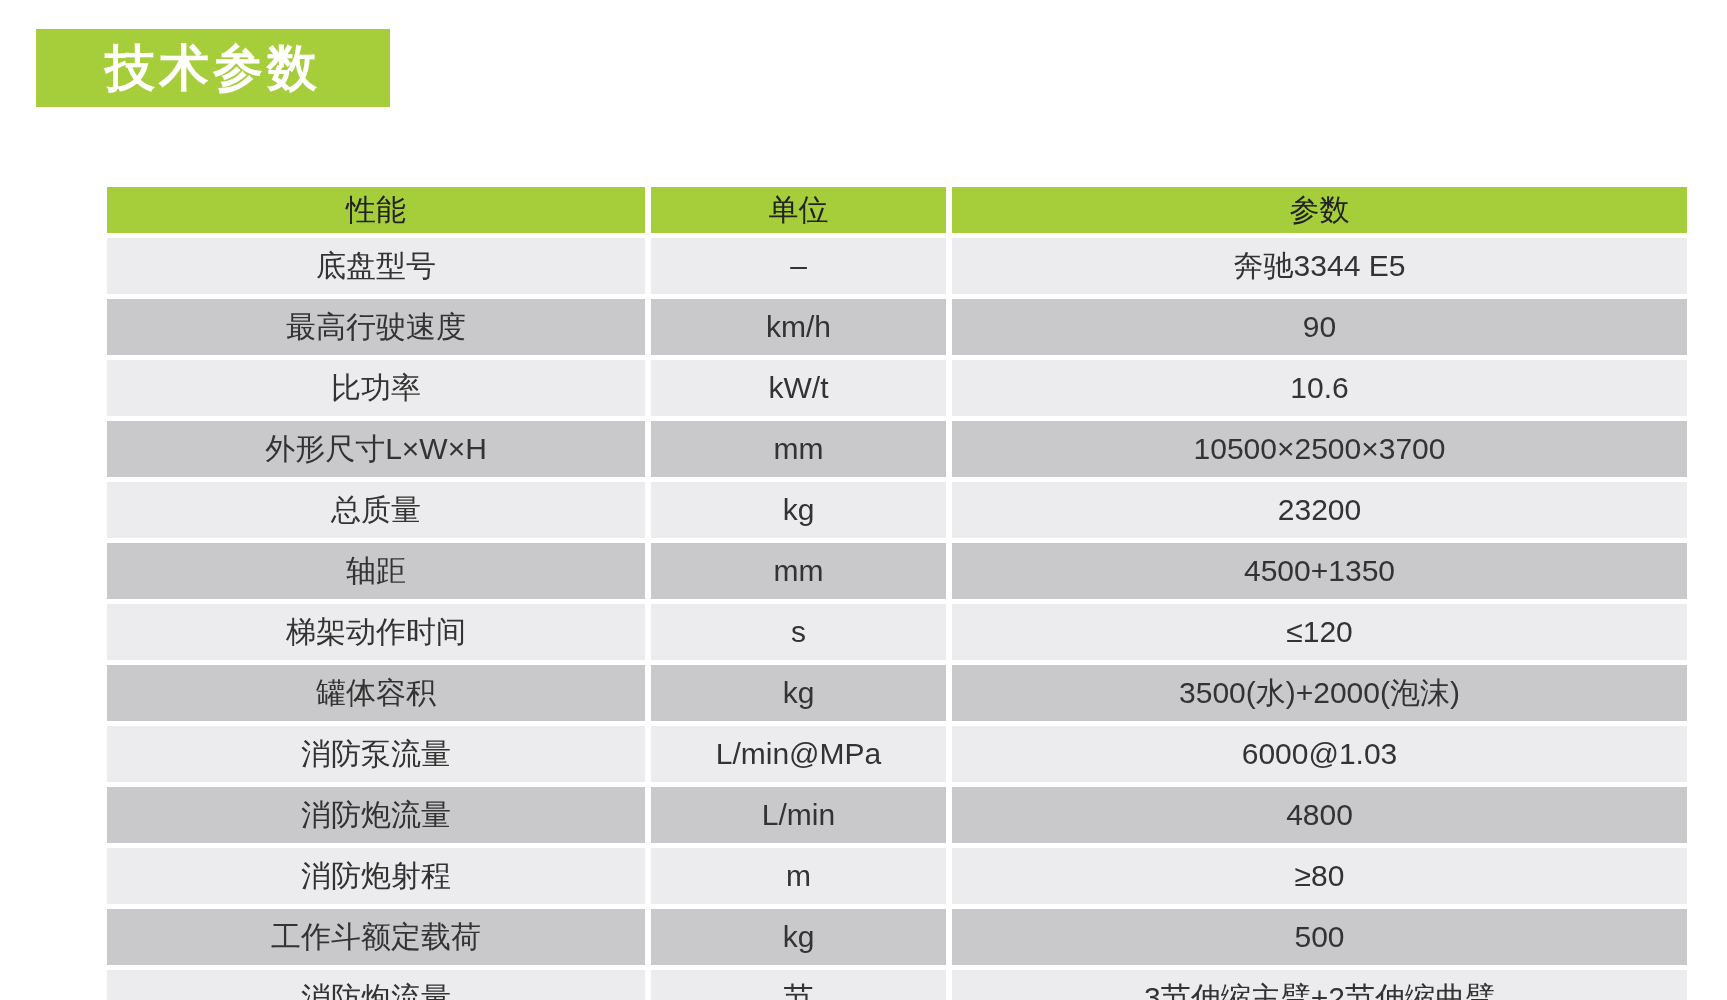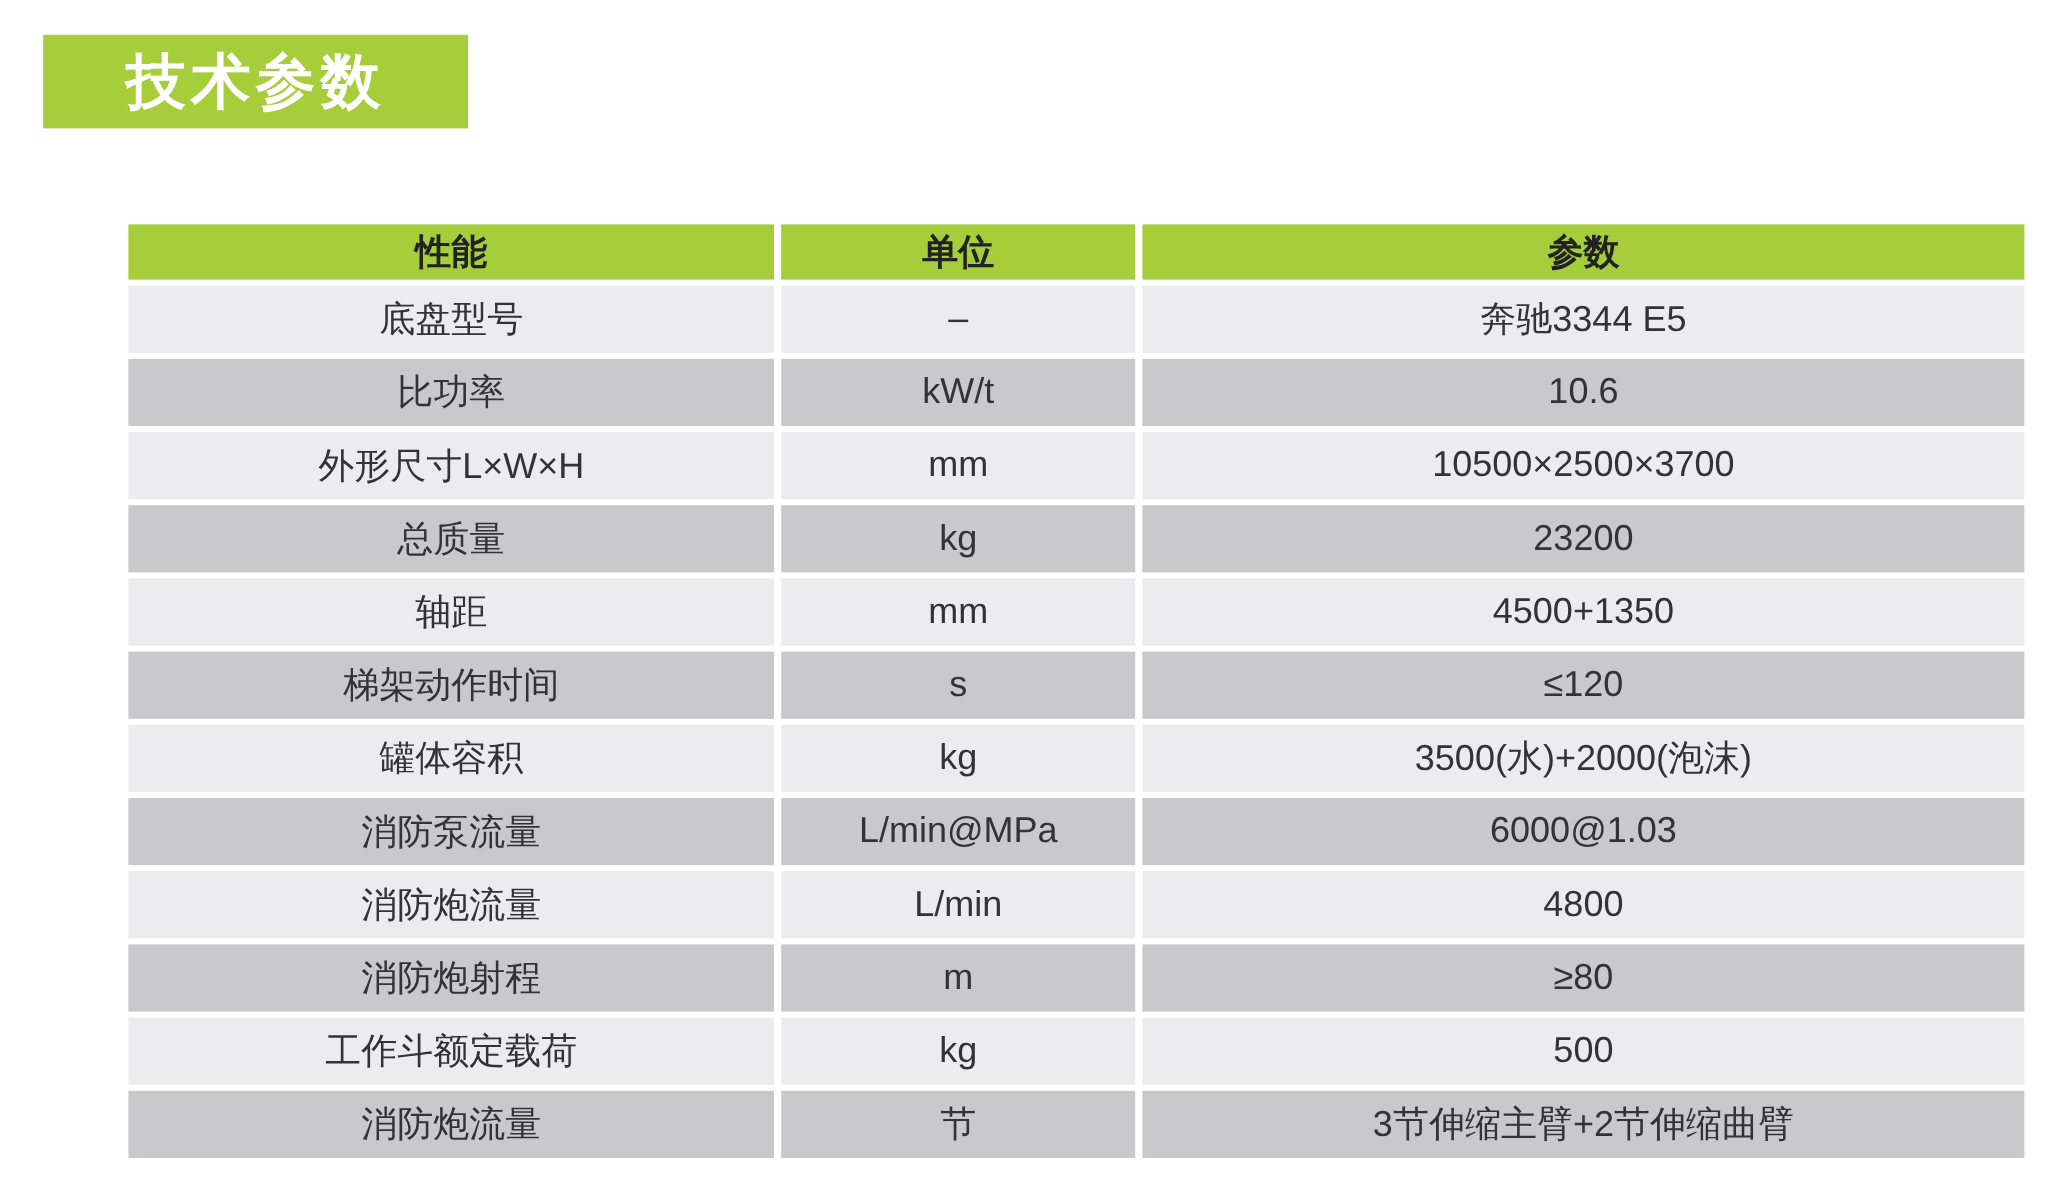--- a/index.html
+++ b/index.html
@@ -41,21 +41,21 @@
     text-align: center;
     vertical-align: middle;
     font-size: 30px;
     overflow: hidden;
     white-space: nowrap;
     padding: 0 6px;
   }
   table.specs thead th {
     background: #a6cd3a;
     color: #222222;
-    font-weight: bold;
+    font-weight: normal;
     height: 46px;
   }
   table.specs tbody td {
     color: #333333;
     height: 56px;
     font-weight: normal;
   }
   table.specs tbody tr:nth-child(odd) td  { background: #ececee; }
   table.specs tbody tr:nth-child(even) td { background: #c9c9cb; }
 </style>
@@ -80,20 +80,25 @@
           <th>性能</th>
           <th>单位</th>
           <th>参数</th>
         </tr>
       </thead>
       <tbody>
           <tr>
             <td>底盘型号</td>
             <td>–</td>
             <td>奔驰3344 E5</td>
+          </tr>
+          <tr>
+            <td>最高行驶速度</td>
+            <td>km/h</td>
+            <td>90</td>
           </tr>
           <tr>
             <td>比功率</td>
             <td>kW/t</td>
             <td>10.6</td>
           </tr>
           <tr>
             <td>外形尺寸L×W×H</td>
             <td>mm</td>
             <td>10500×2500×3700</td>

